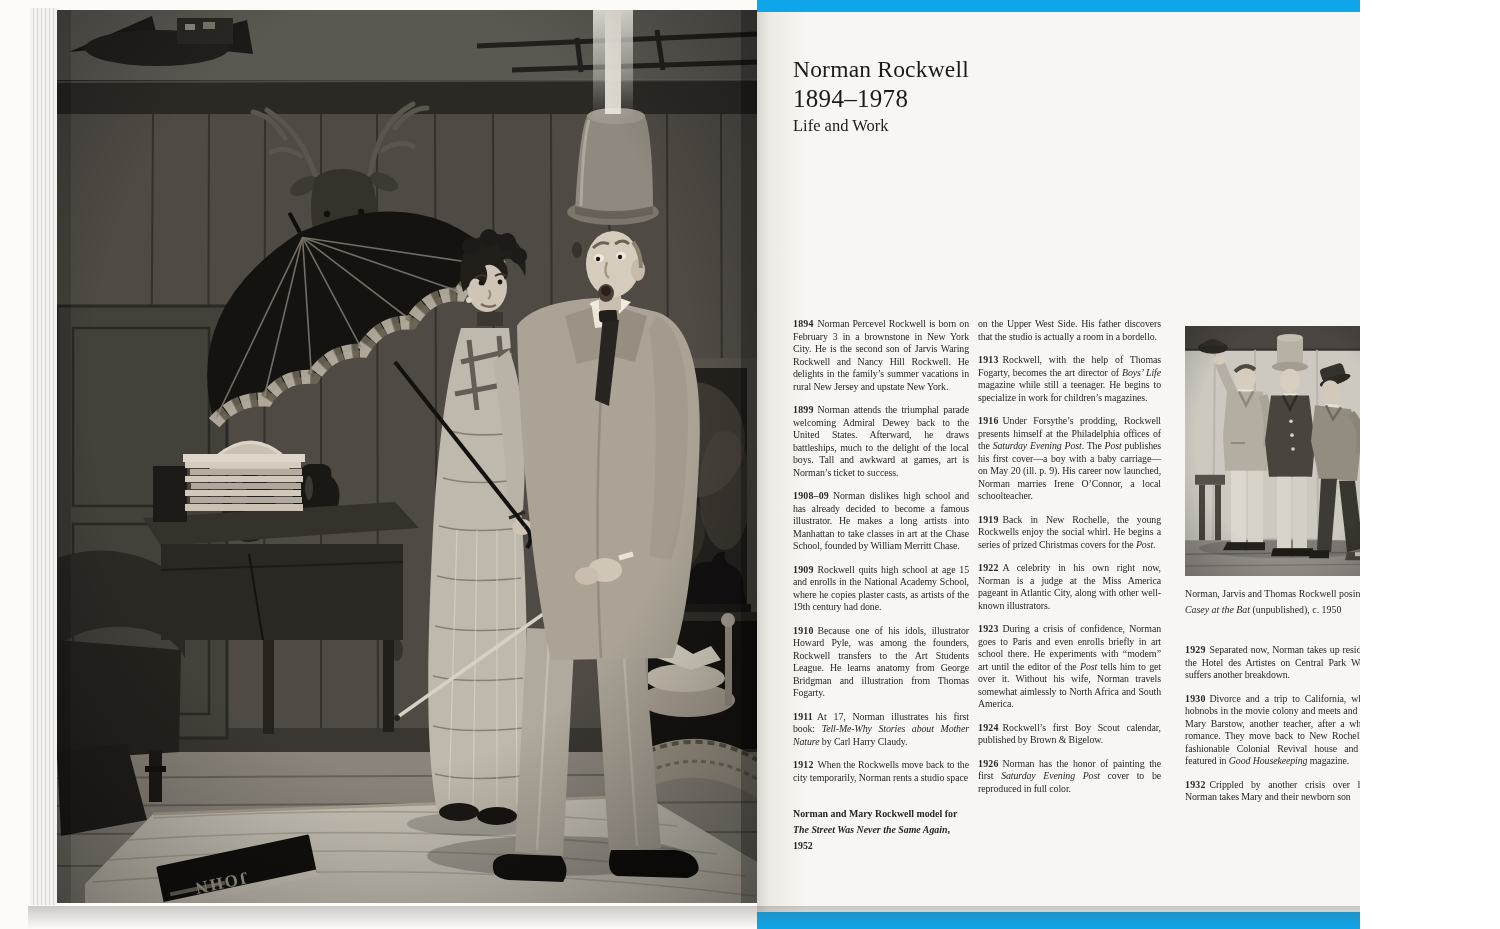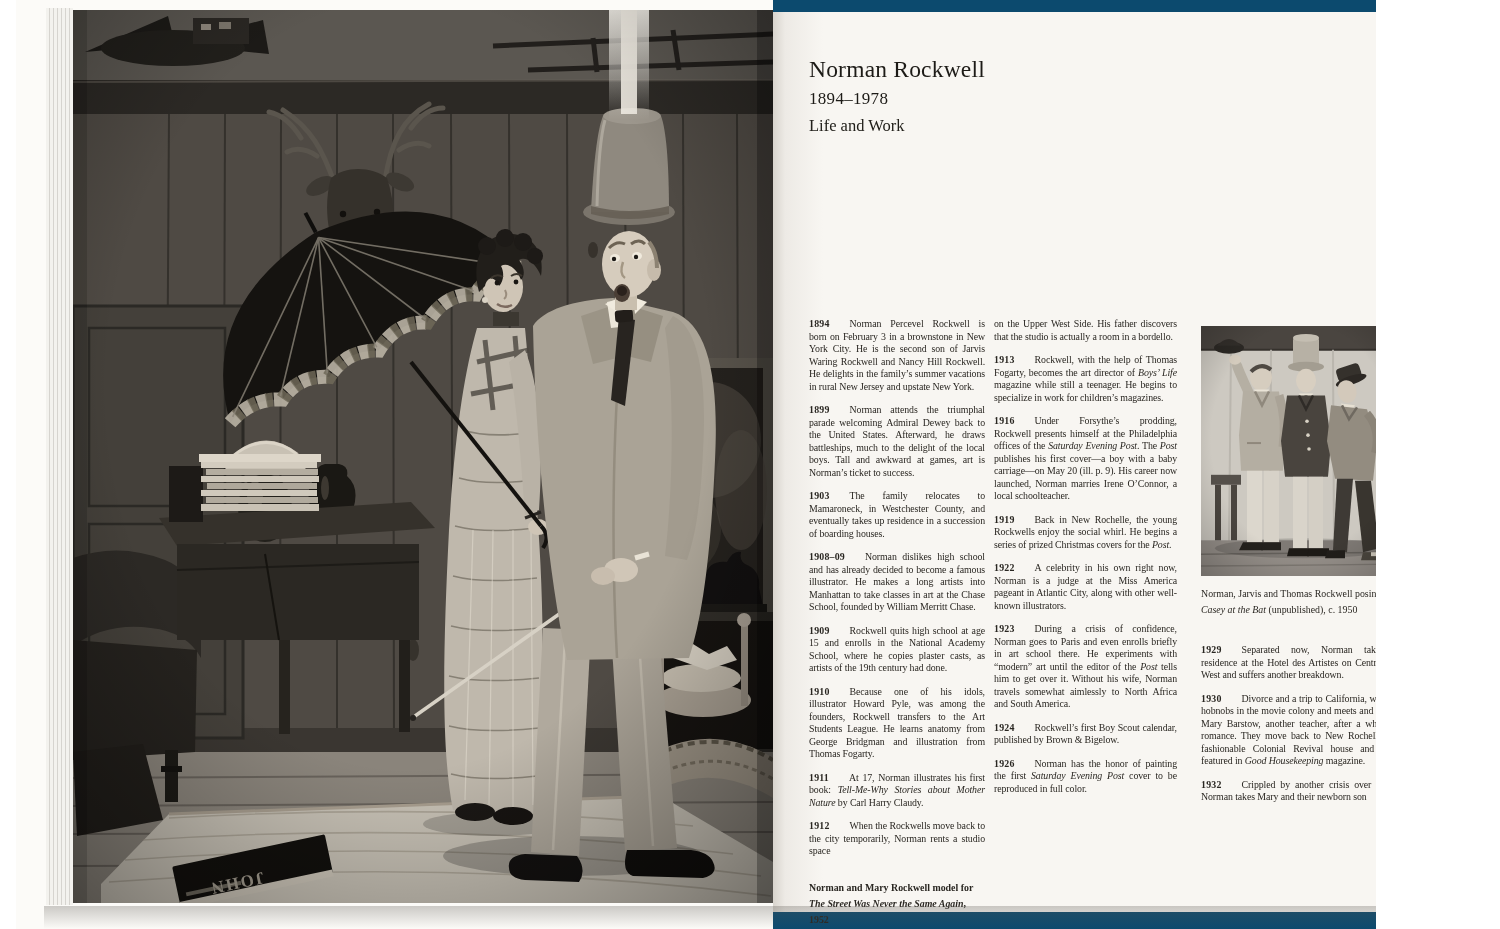--- a/index.html
+++ b/index.html
@@ -1,38 +1,38 @@
 <!DOCTYPE html>
 <html lang="en"><head>
 <meta charset="utf-8">
 <style>
   html,body{margin:0;padding:0;background:#fff;}
-  .spread{position:relative;width:1360px;height:929px;background:#0c4a6e;overflow:hidden;
-          font-family:"Liberation Serif","DejaVu Serif",serif;margin-left:16px;}
+  .spread{position:relative;width:1360px;height:929px;background:#0ea5e9;overflow:hidden;
+          font-family:"Liberation Serif","DejaVu Serif",serif;}
   .page-left{position:absolute;left:0;top:0;width:757px;height:929px;background:#fcfbf8;}
   .edge-stripes{position:absolute;left:30px;top:8px;width:27px;height:897px;
     background:repeating-linear-gradient(90deg,#f3f2ee 0 3px,#d6d4cf 3px 4px);}
   .photo-left{position:absolute;left:57px;top:10px;width:700px;height:893px;display:block;}
   .page-right{position:absolute;left:757px;top:12px;width:690px;height:900px;
     background:linear-gradient(90deg,#d8d4cd 0,#edeae5 12px,#f8f6f2 50px,#f8f6f2 91%,#f2f0eb 100%);}
   .cover-edge{position:absolute;left:1447px;top:14px;width:53px;height:902px;
     background:linear-gradient(90deg,#c6c4bf 0 2px,#f2f0ec 2px 32px,#e8e6e1 32px 40px,#bfbdb8 40px 48px,#dad8d4 48px 53px);}
   .bottom-shadow{position:absolute;left:28px;top:906px;width:1464px;height:23px;
     background:linear-gradient(180deg,rgba(90,86,80,.30),rgba(90,86,80,0));}
   .title-block{position:absolute;left:36px;top:43px;}
   .title{font-size:23.5px;line-height:29px;color:#1d1b17;letter-spacing:.2px;}
-  .dates{font-size:17px;line-height:29px;color:#1d1b17;letter-spacing:.3px;}
+  .dates{font-size:25px;line-height:29px;color:#1d1b17;letter-spacing:.3px;}
   .subtitle{font-size:16.5px;line-height:25px;color:#22201b;}
   .col{position:absolute;top:306px;}
   .col1{left:36px;width:176px;}
   .col2{left:221px;width:183px;}
   .col3{left:428px;width:204px;top:314px;}
   .entry{margin:0 0 11px;font-size:9.9px;line-height:12.5px;color:#2a2722;
          text-align:justify;letter-spacing:-.1px;}
-  .entry .year{font-weight:700;padding-right:20px;letter-spacing:.2px;}
+  .entry .year{font-weight:700;padding-right:4px;letter-spacing:.2px;}
   .caption{font-size:9.9px;line-height:16px;color:#2a2722;margin:0;}
   .caption1{margin-top:22px;font-weight:bold;}
   .photo-small{width:204px;height:250px;display:block;margin:0 0 10px 0;}
   .col3 .entries{margin-top:26px;}
   .pagenum{position:absolute;left:428px;top:880px;width:204px;text-align:right;
            font-size:13.5px;color:#24221d;}
   em{font-style:italic;}
 </style>
 </head>
 <body>
@@ -333,21 +333,20 @@
 
     <div class="title-block">
       <div class="title">Norman Rockwell</div>
       <div class="dates">1894–1978</div>
       <div class="subtitle">Life and Work</div>
     </div>
 
     <div class="col col1">
       <p class="entry"><span class="year">1894</span><span>Norman Percevel Rockwell is born on February 3 in a brownstone in New York City. He is the second son of Jarvis Waring Rockwell and Nancy Hill Rockwell. He delights in the family’s summer vacations in rural New Jersey and upstate New York.</span></p>
       <p class="entry"><span class="year">1899</span><span>Norman attends the triumphal parade welcoming Admiral Dewey back to the United States. Afterward, he draws battleships, much to the delight of the local boys. Tall and awkward at games, art is Norman’s ticket to success.</span></p>
-      <p class="entry"><span class="year">1903</span><span>The family relocates to Mamaroneck, in Westchester County, and eventually takes up residence in a succession of boarding houses.</span></p>
       <p class="entry"><span class="year">1908–09</span><span>Norman dislikes high school and has already decided to become a famous illustrator. He makes a long artists into Manhattan to take classes in art at the Chase School, founded by William Merritt Chase.</span></p>
       <p class="entry"><span class="year">1909</span><span>Rockwell quits high school at age 15 and enrolls in the National Academy School, where he copies plaster casts, as artists of the 19th century had done.</span></p>
       <p class="entry"><span class="year">1910</span><span>Because one of his idols, illustrator Howard Pyle, was among the founders, Rockwell transfers to the Art Students League. He learns anatomy from George Bridgman and illustration from Thomas Fogarty.</span></p>
       <p class="entry"><span class="year">1911</span><span>At 17, Norman illustrates his first book: <em>Tell-Me-Why Stories about Mother Nature</em> by Carl Harry Claudy.</span></p>
       <p class="entry"><span class="year">1912</span><span>When the Rockwells move back to the city temporarily, Norman rents a studio space</span></p>
       <p class="caption caption1">Norman and Mary Rockwell model for <em>The Street Was Never the Same Again</em>, 1952</p>
     </div>
 
     <div class="col col2">
       <p class="entry"><span>on the Upper West Side. His father discovers that the studio is actually a room in a bordello.</span></p>

